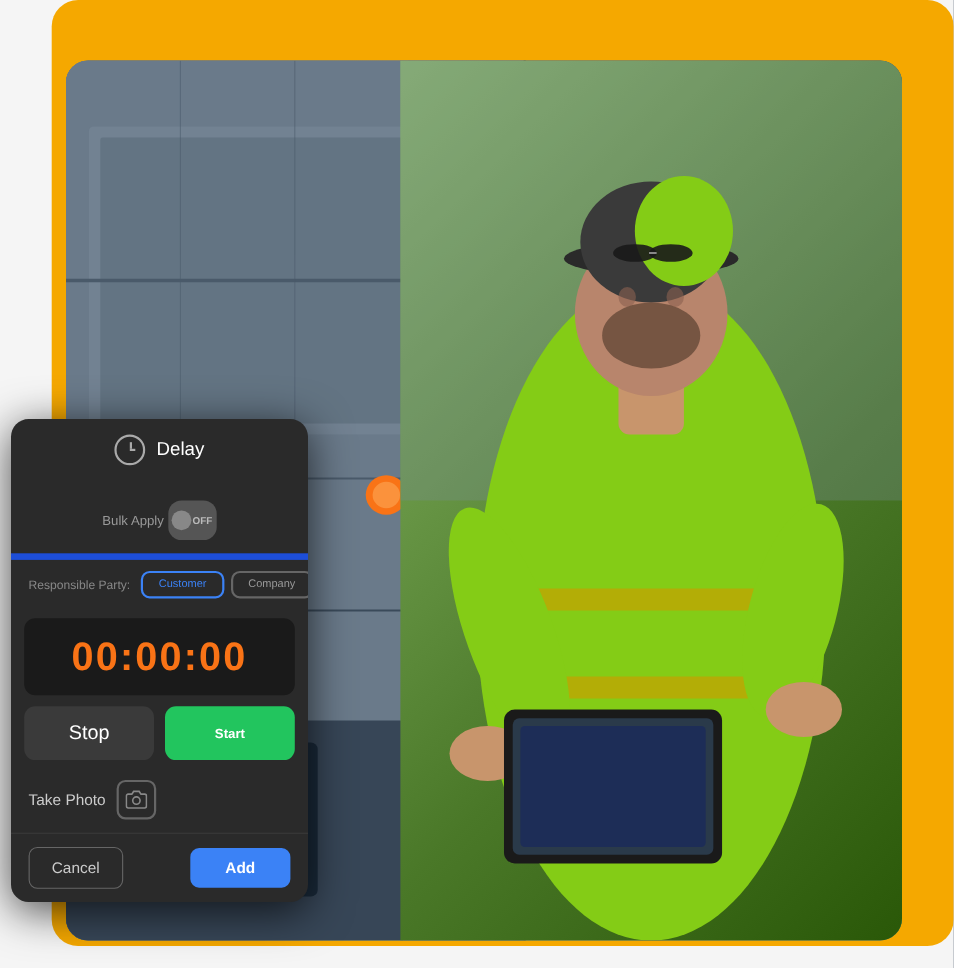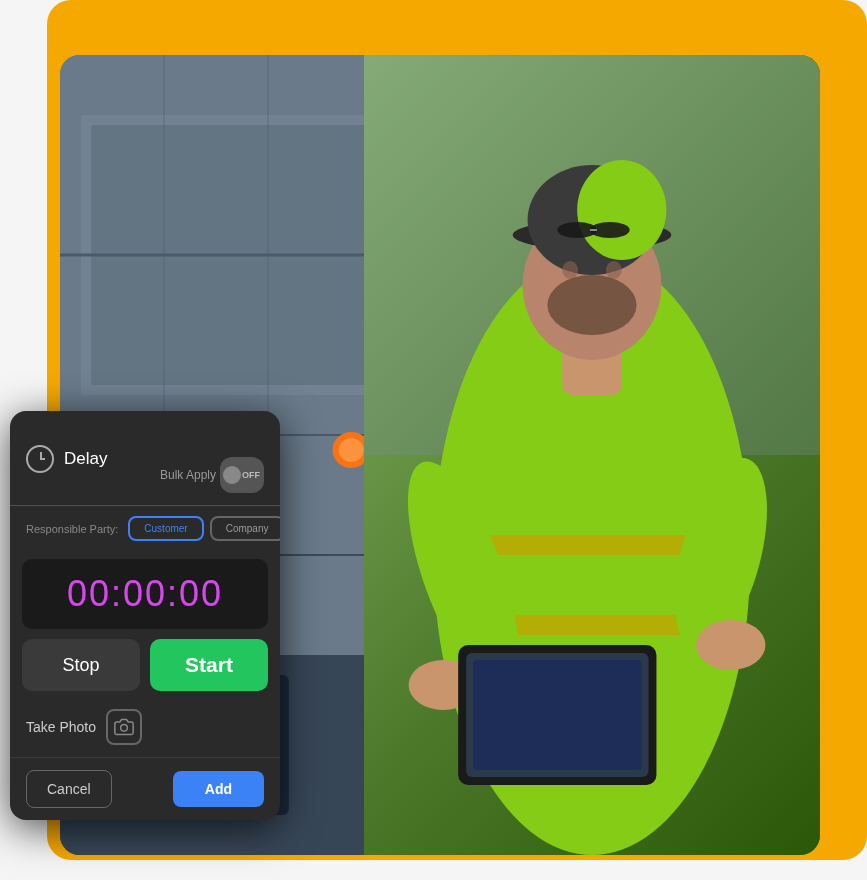--- a/index.html
+++ b/index.html
@@ -85,23 +85,24 @@
       border-radius: 16px;
       z-index: 10;
       padding: 0;
       box-shadow: 0 8px 40px rgba(0,0,0,0.7);
       overflow: hidden;
     }
 
     .modal-header {
       display: flex;
       align-items: center;
-      justify-content: space-between;
+      justify-content: center;
       padding: 14px 16px 12px;
-      border-bottom: 1px solid #1d4ed8;
+      border-bottom: 6px solid #1d4ed8;
+      flex-direction: column;
     }
 
     .modal-title-group {
       display: flex;
       align-items: center;
       gap: 10px;
     }
 
     .clock-icon {
       width: 28px;
@@ -226,23 +227,23 @@
 
     .timer-display {
       margin: 8px 12px;
       background: #1a1a1a;
       border-radius: 10px;
       padding: 14px;
       text-align: center;
     }
 
     .timer-text {
-      color: #d946ef;
+      color: #f97316;
       font-size: 36px;
-      font-weight: 400;
+      font-weight: 700;
       letter-spacing: 2px;
       font-variant-numeric: tabular-nums;
     }
 
     .action-buttons {
       display: flex;
       gap: 10px;
       margin: 10px 12px;
     }
 
@@ -258,21 +259,21 @@
       cursor: pointer;
     }
 
     .btn-start {
       flex: 1;
       padding: 14px;
       background: #22c55e;
       color: #ffffff;
       border: none;
       border-radius: 10px;
-      font-size: 21px;
+      font-size: 12px;
       font-weight: 600;
       cursor: pointer;
     }
 
     .note-area {
       margin: 4px 12px 8px;
       background: #1a1a1a;
       border-radius: 10px;
       padding: 12px 14px;
       display: flex;

